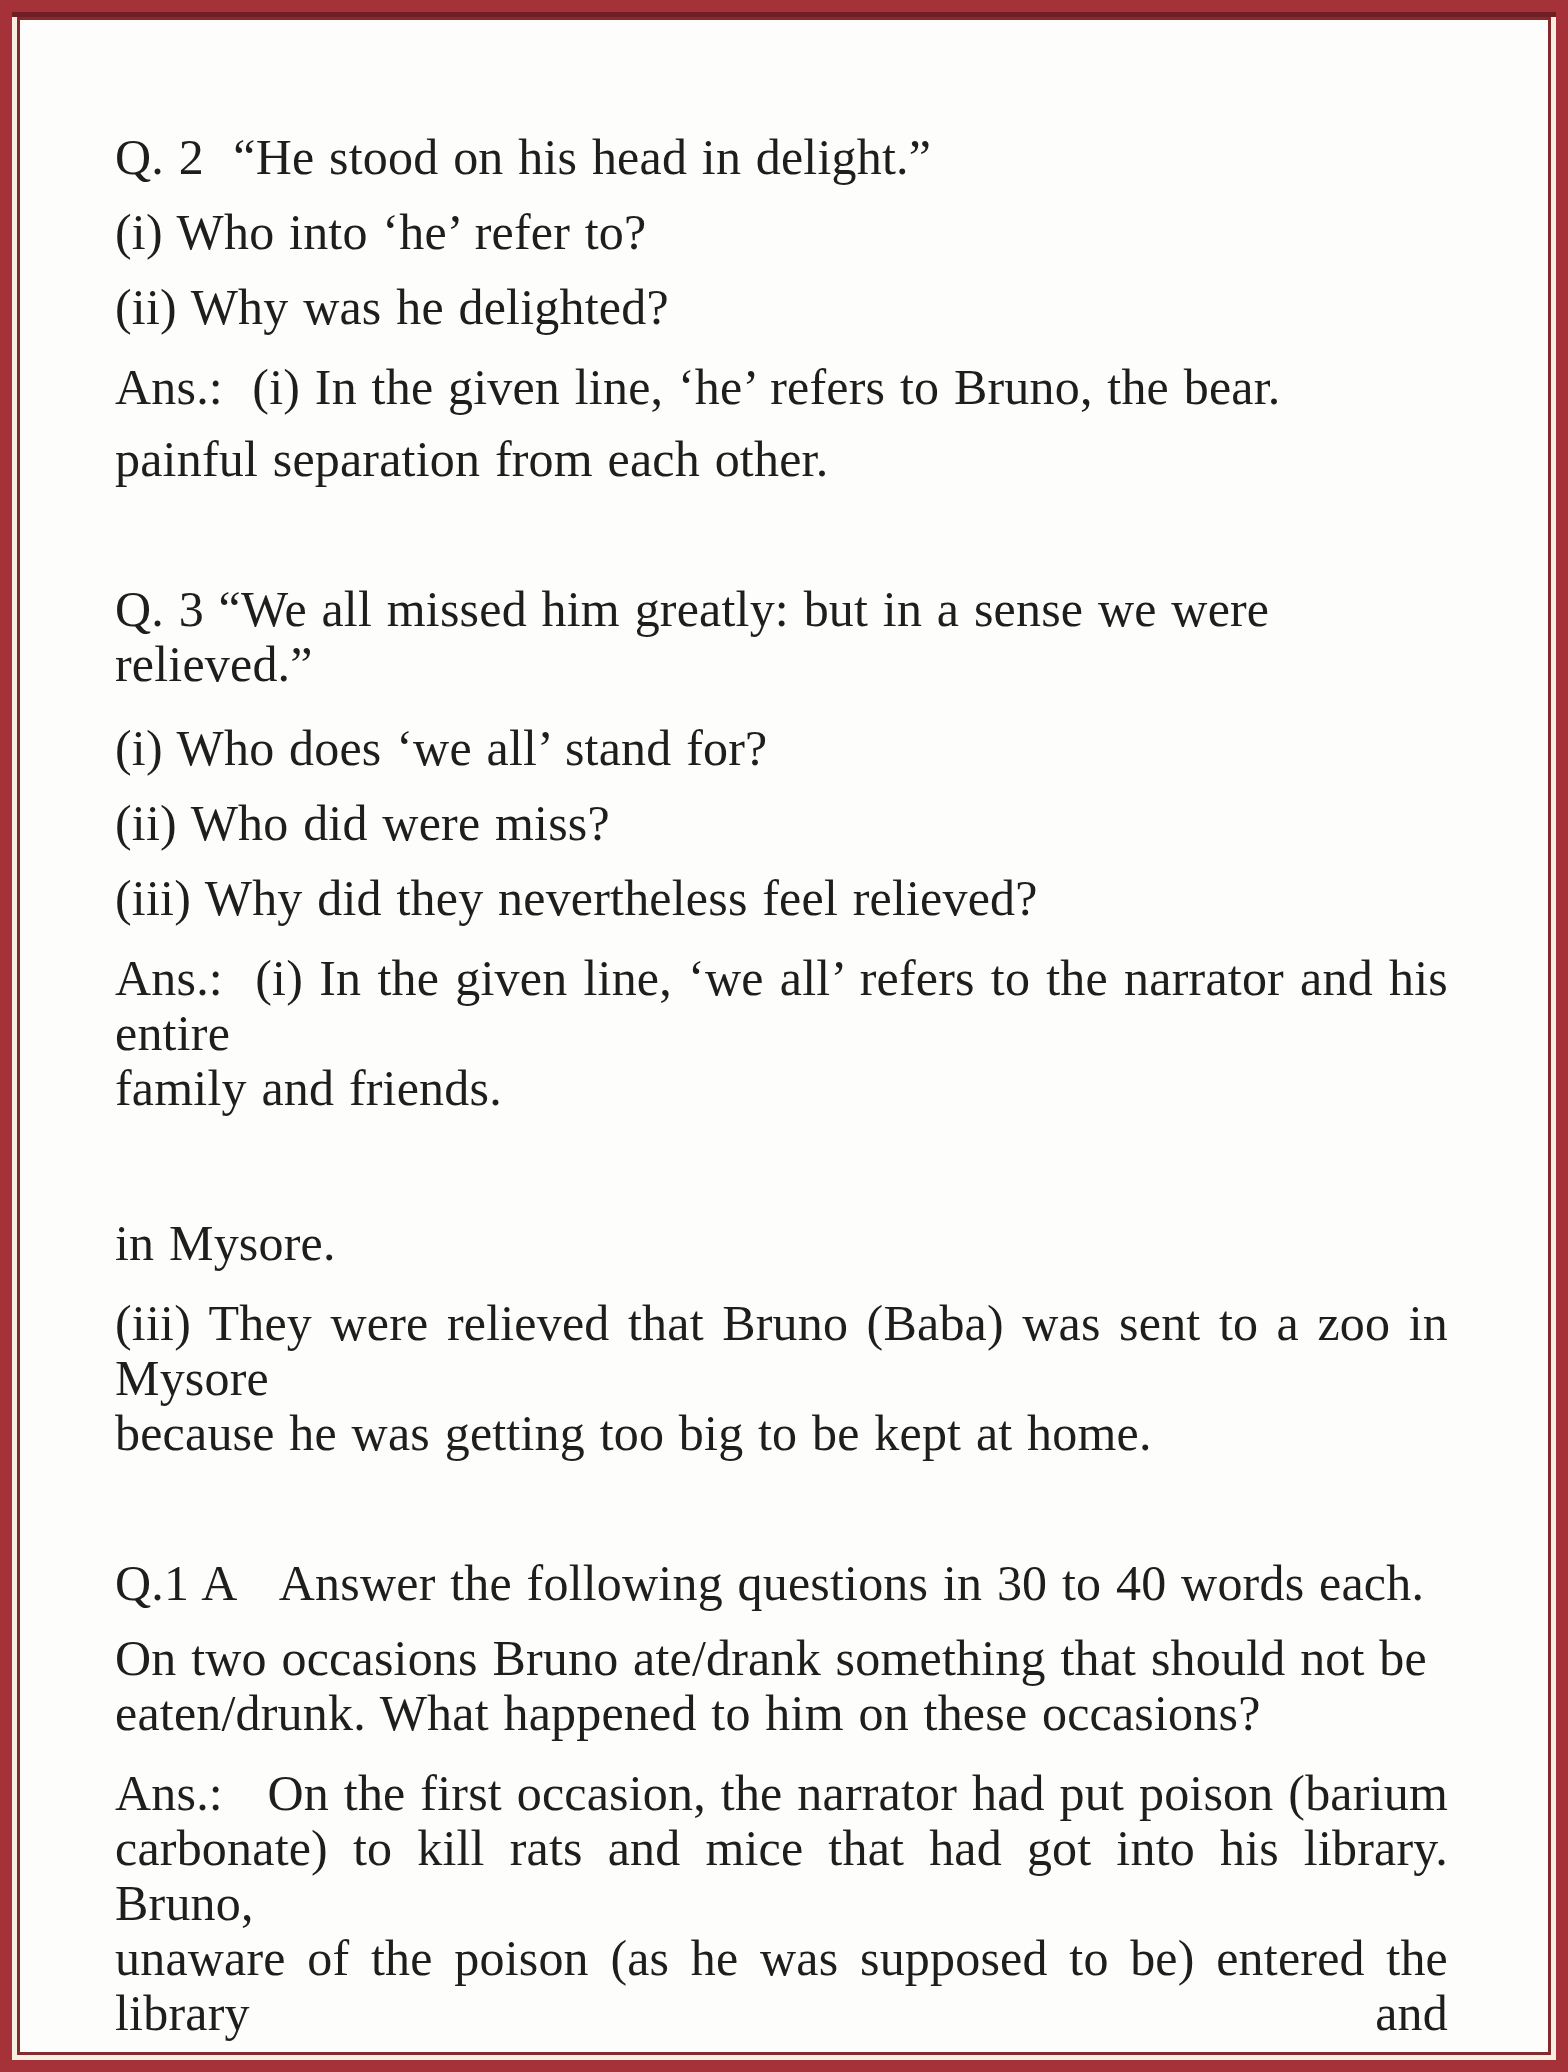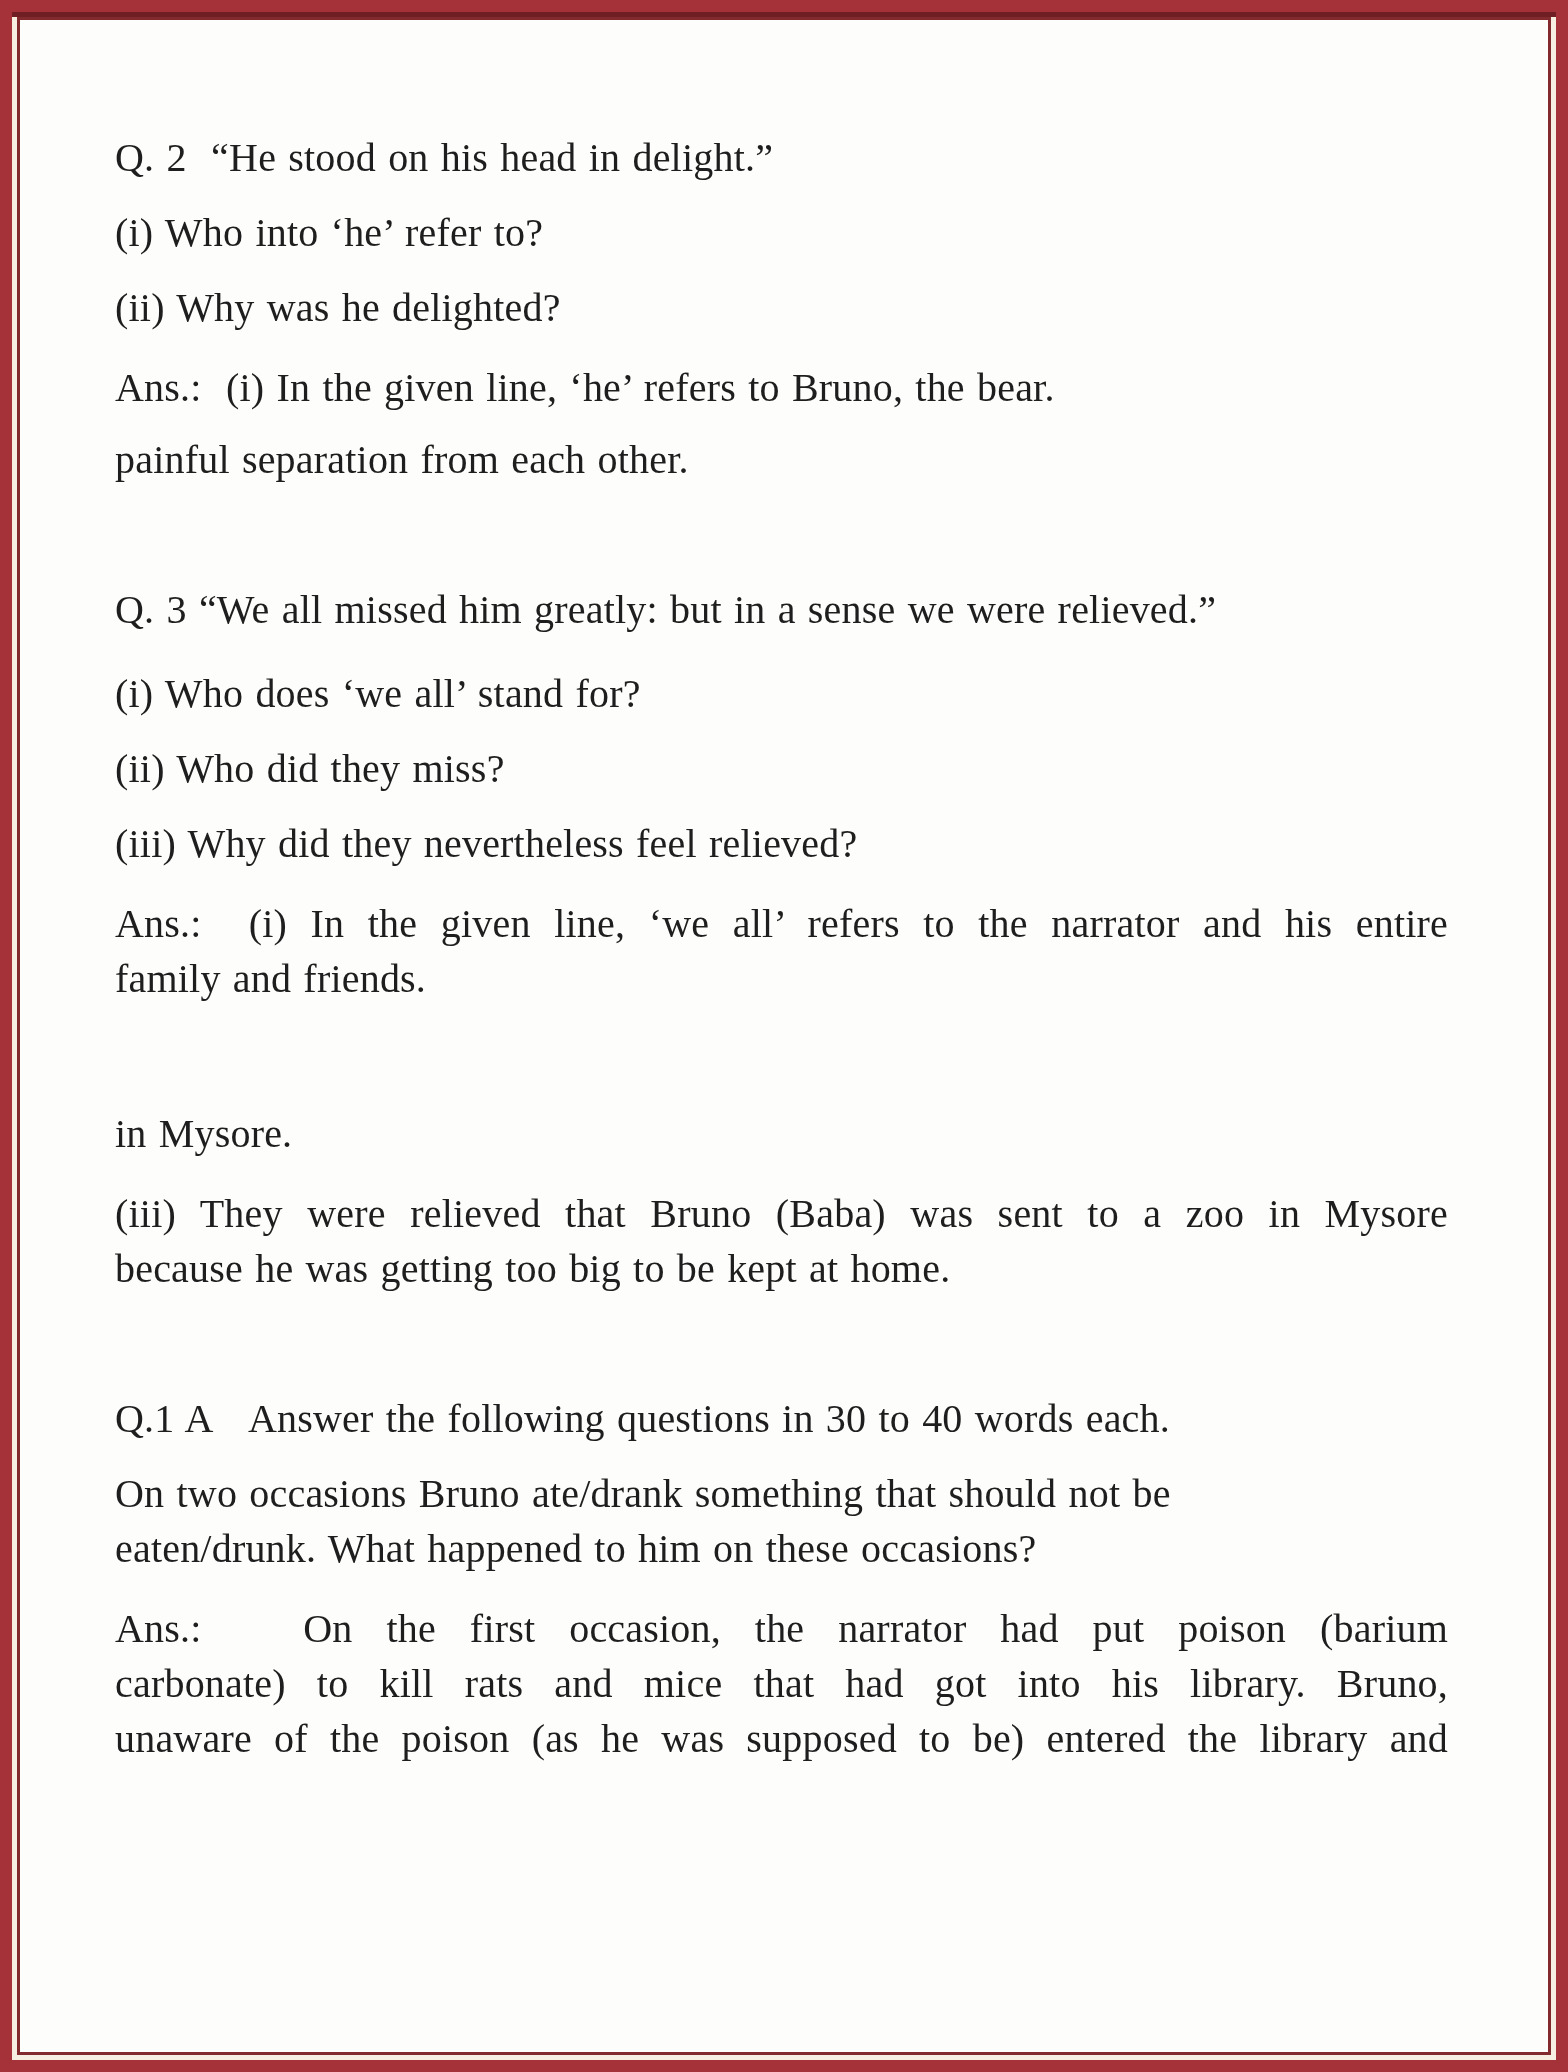--- a/index.html
+++ b/index.html
@@ -32,21 +32,21 @@
   .page {
     width: 100%;
     height: 100%;
     border: 3px solid #822a2e;
     background: #fdfefb;
     padding: 110px 100px 0 95px;
     overflow: hidden;
   }
   .line {
     margin: 0;
-    font-size: 40px;
+    font-size: 50px;
     line-height: 55px;
     color: #1e1e1e;
     word-spacing: 2px;
     letter-spacing: 0.2px;
   }
   .stretch {
     text-align: justify;
     text-align-last: justify;
   }
   .para        { margin: 0 0 20px 0; }
@@ -80,21 +80,21 @@
         <p class="line">painful separation from each other.</p>
       </div>
 
       <div class="para mb29">
         <p class="line">Q. 3 “We all missed him greatly: but in a sense we were relieved.”</p>
       </div>
       <div class="para">
         <p class="line">(i) Who does ‘we all’ stand for?</p>
       </div>
       <div class="para">
-        <p class="line">(ii) Who did they miss?</p>
+        <p class="line">(ii) Who did were miss?</p>
       </div>
       <div class="para mb25">
         <p class="line">(iii) Why did they nevertheless feel relieved?</p>
       </div>
       <div class="para mb100">
         <p class="line stretch">Ans.:&nbsp; (i) In the given line, ‘we all’ refers to the narrator and his entire</p>
         <p class="line">family and friends.</p>
       </div>
       <div class="para mb25">
         <p class="line">in Mysore.</p>

